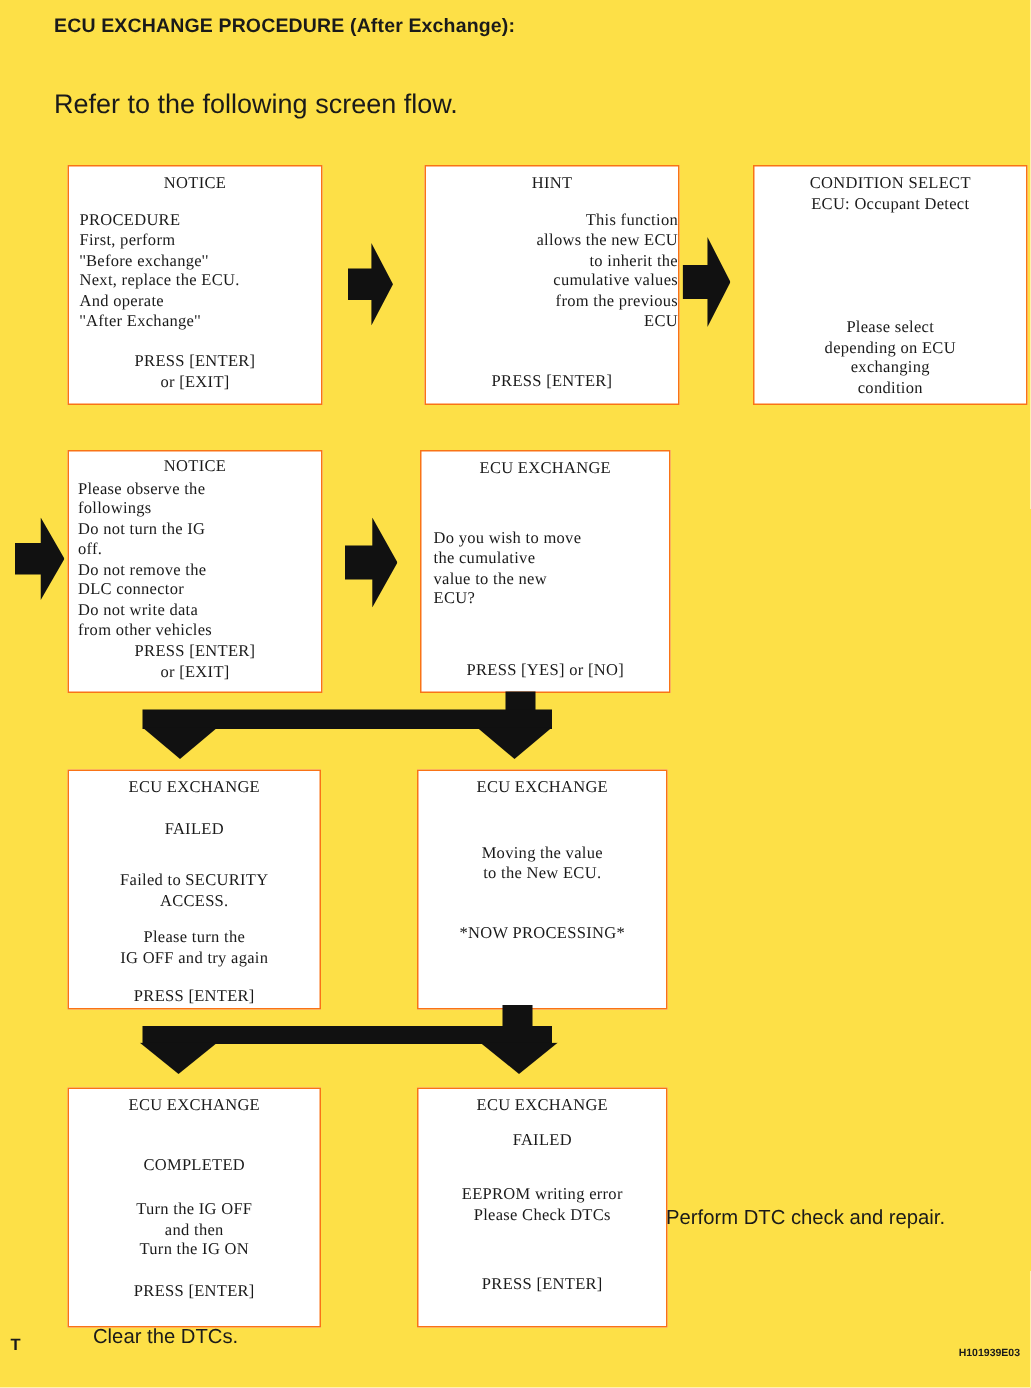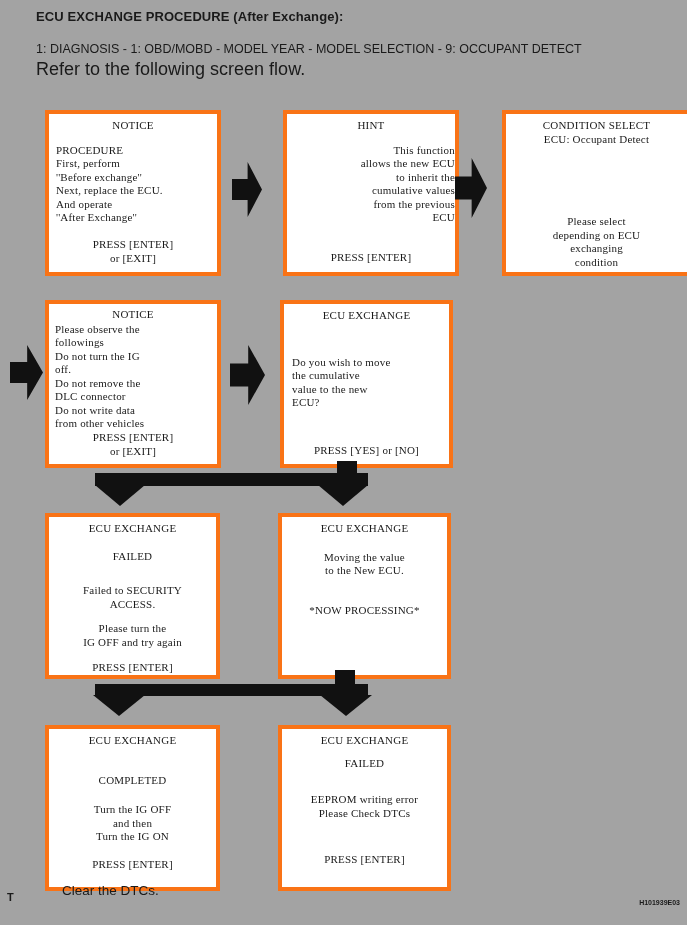--- a/index.html
+++ b/index.html
@@ -1,36 +1,36 @@
 <!DOCTYPE html>
 <html><head>
 <meta charset="utf-8">
 <style>
   html,body { margin:0; padding:0; background:#ffffff; }
   .page {
-    position:relative; width:687px; height:925px; background:#a3a3a3;
+    position:relative; width:687px; height:925px; background:#fde047;
     font-family:"Liberation Serif", serif; color:#1a1a1a; overflow:hidden;
   }
   
   .hdr-title {
     position:absolute; left:36px; top:9px;
     font-family:"Liberation Sans", sans-serif; font-weight:bold; font-size:13px;
     letter-spacing:0.1px;
   }
   .hdr-path {
     position:absolute; left:36px; top:42px;
     font-family:"Liberation Sans", sans-serif; font-size:12.5px;
   }
   .hdr-sub {
     position:absolute; left:36px; top:59px;
     font-family:"Liberation Sans", sans-serif; font-size:18px;
   }
   
   .screen {
-    position:absolute; border:4px solid #f97316; background:#fff;
+    position:absolute; border:1px solid #f97316; background:#fff;
     font-size:11px; line-height:13.5px; letter-spacing:0.2px;
   }
   .sc-title { text-align:center; margin-top:5px; }
   .ln { white-space:pre; }
   .sc-footer { position:absolute; left:0; right:0; text-align:center; }
 
   .s-notice1   { left:45px;  top:110px; width:168px; height:158px; }
   .s-hint      { left:283px; top:110px; width:168px; height:158px; }
   .s-cond      { left:502px; top:110px; width:181px; height:158px; }
   .s-notice2   { left:45px;  top:300px; width:168px; height:160px; }
@@ -53,21 +53,21 @@
   .s-cond .sc-footer { bottom:3px; line-height:13.5px; }
 
   .s-notice2 .sc-title { margin-top:4px; }
   .s-notice2 .sc-body { margin-top:1px; padding-left:6px; }
   .s-notice2 .sc-footer { bottom:6px; }
 
   .s-question .sc-body { margin-top:33px; padding-left:8px; }
   .s-question .sc-footer { bottom:7px; }
 
   .mt14 { margin-top:14px; } .mt21 { margin-top:21px; } .mt11 { margin-top:11px; }
-  .mt12 { margin-top:12px; } .mt15 { margin-top:15px;text-align:center; } .mt26 { margin-top:26px; }
+  .mt12 { margin-top:12px; } .mt15 { margin-top:30px;text-align:center; } .mt26 { margin-top:26px; }
   .mt16 { margin-top:16px; } .mt9  { margin-top:9px; }  .mt23 { margin-top:23px; }
   .mt33 { margin-top:33px; }
 
   
   .ann-perform {
     position:absolute; left:444px; top:804px;
     font-family:"Liberation Sans", sans-serif; font-size:13.5px;
   }
   .ann-clear {
     position:absolute; left:62px; top:883px;
@@ -100,21 +100,20 @@
   .sp2-bar  { left:95px;  top:684px; width:273px; height:12px; }
   .sp2-tl   { left:93px;  top:695px; width:52px; height:21px; }
   .sp2-tr   { left:320px; top:695px; width:52px; height:21px; }
 </style>
 </head>
 <body>
 
 <div class="page">
 
   <div class="hdr-title">ECU EXCHANGE PROCEDURE (After Exchange):</div>
-  <div class="hdr-path">1: DIAGNOSIS - 1: OBD/MOBD - MODEL YEAR - MODEL SELECTION - 9: OCCUPANT DETECT</div>
   <div class="hdr-sub">Refer to the following screen flow.</div>
 
   <div class="screen s-notice1">
     <div class="sc-title">NOTICE</div>
     <div class="sc-body">
       <div class="ln">PROCEDURE</div>
       <div class="ln">First, perform</div>
       <div class="ln">''Before exchange''</div>
       <div class="ln">Next, replace the ECU.</div>
       <div class="ln">And operate</div>
@@ -228,17 +227,18 @@
   </div>
 
   <div class="screen s-faileep">
     <div class="sc-title">ECU EXCHANGE</div>
     <div class="ln mt9">FAILED</div>
     <div class="ln mt23">EEPROM writing error</div>
     <div class="ln">Please Check DTCs</div>
     <div class="ln mt33">PRESS [ENTER]</div>
   </div>
 
+  <div class="ann-perform">Perform DTC check and repair.</div>
   <div class="ann-clear">Clear the DTCs.</div>
   <div class="ftr-letter">T</div>
   <div class="ftr-code">H101939E03</div>
 
 </div>
 
 </body></html>

